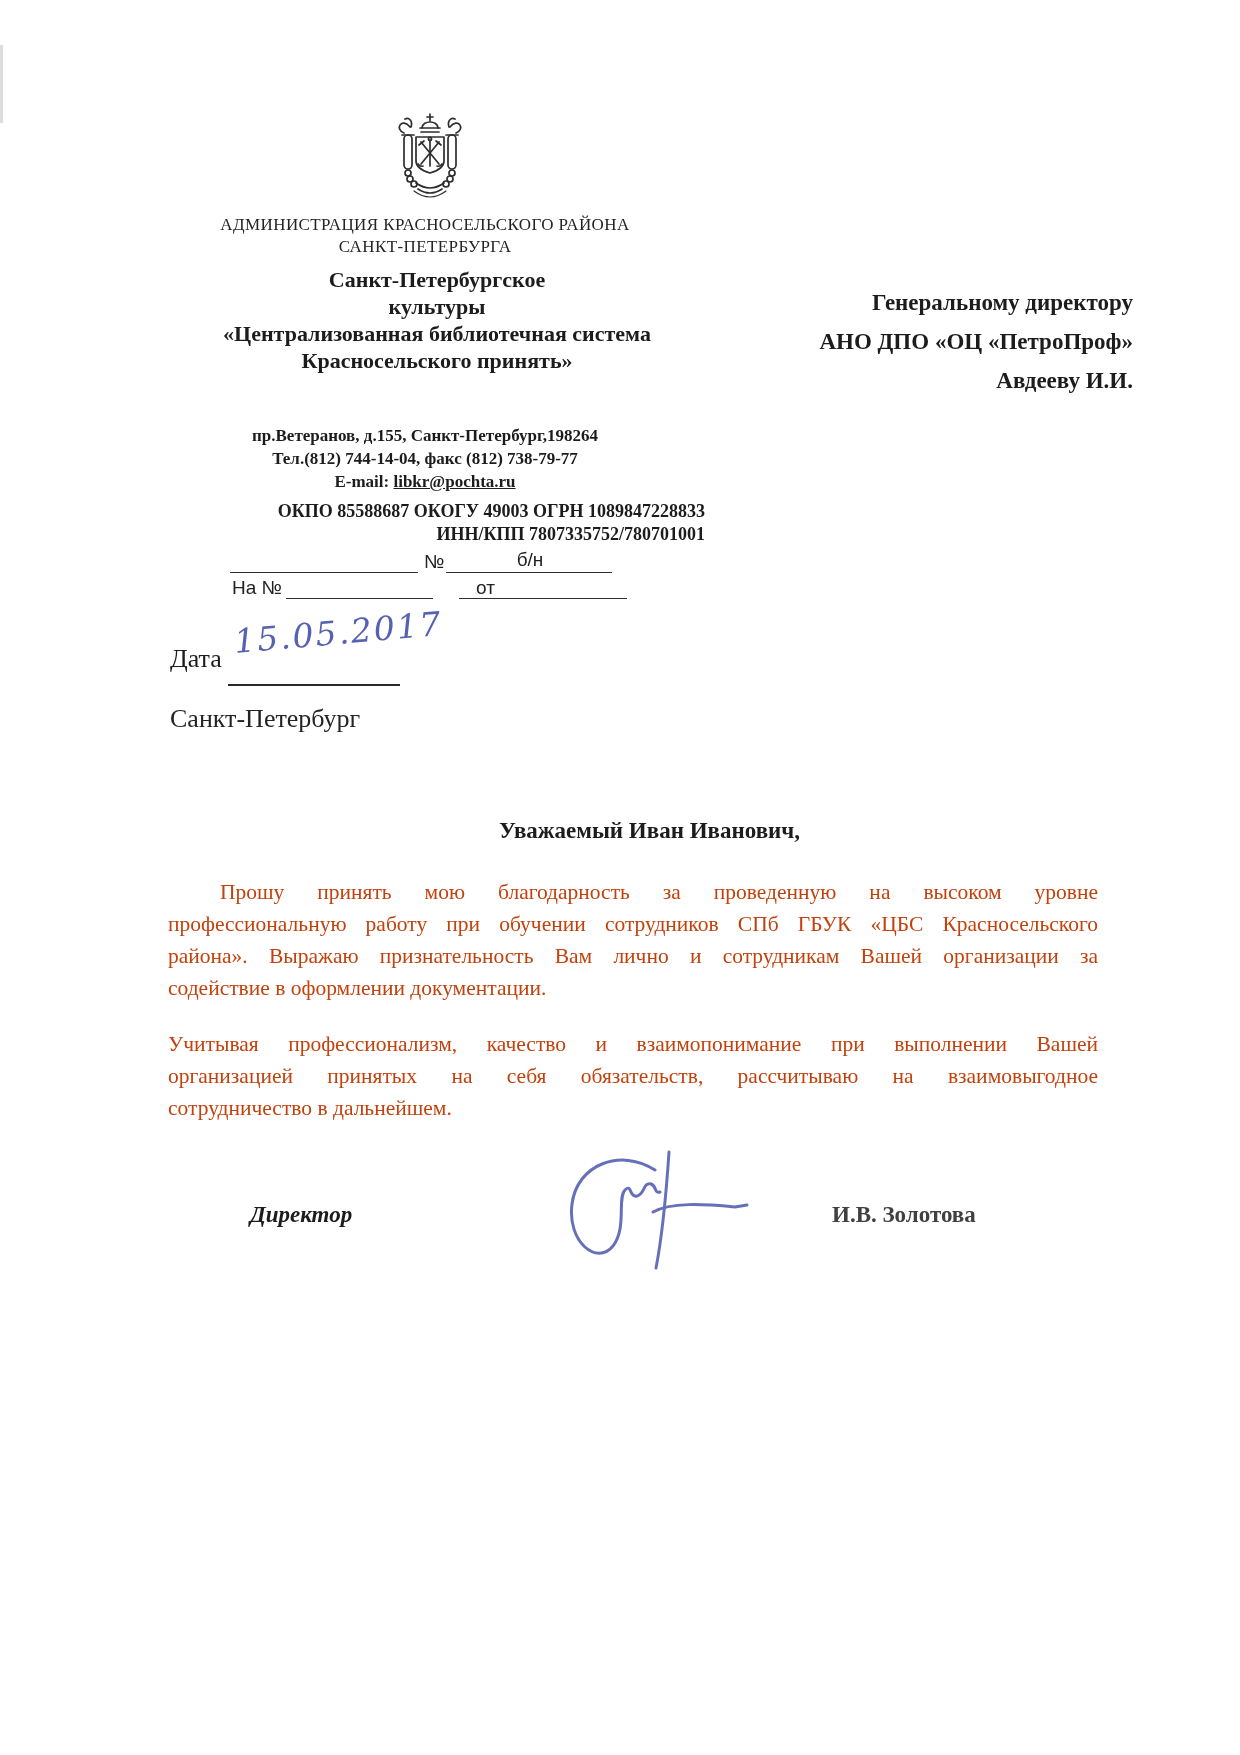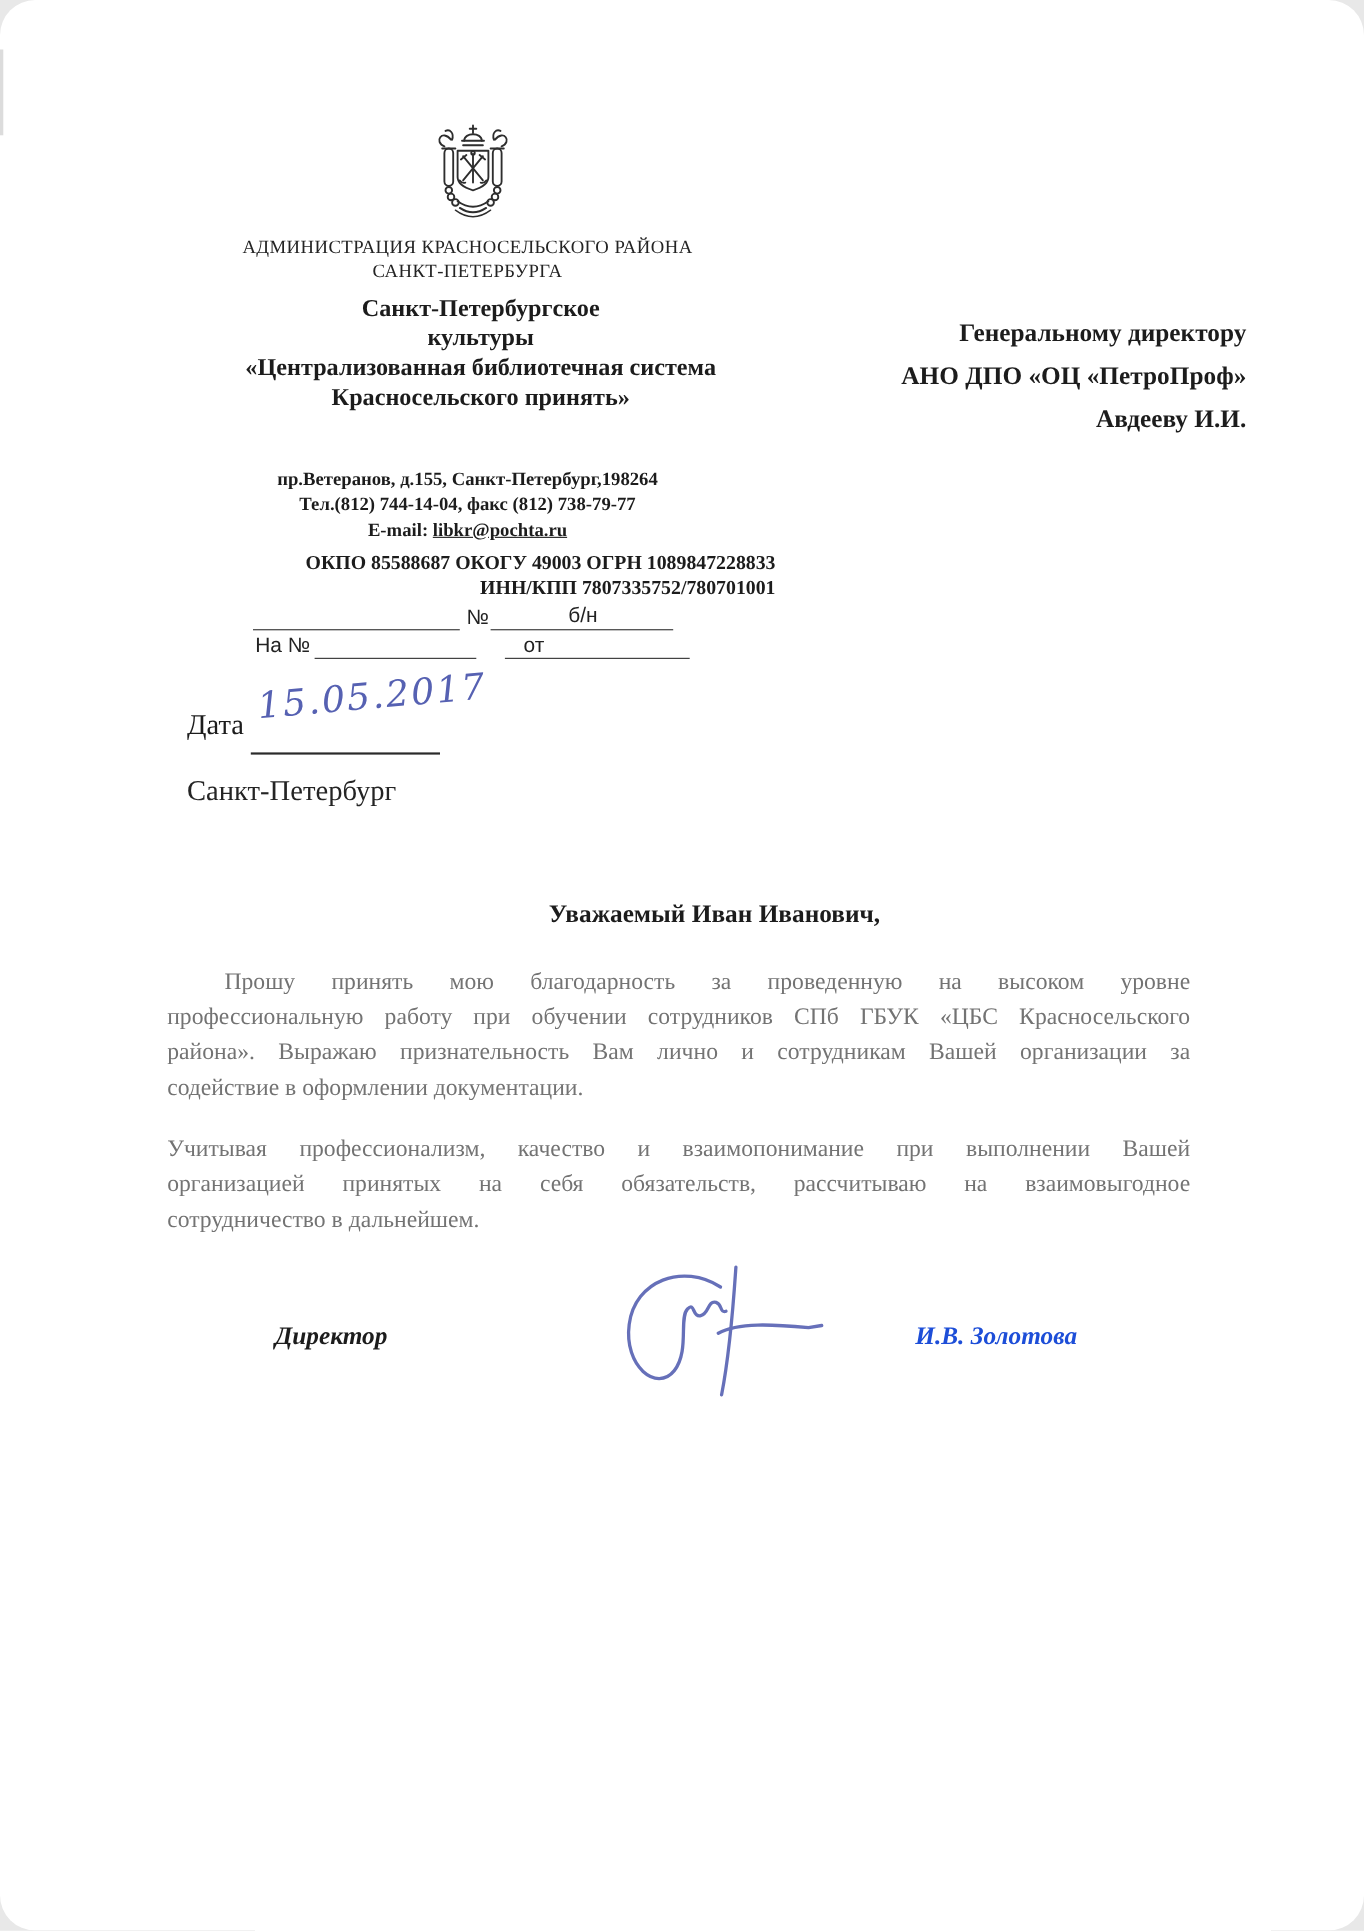--- a/index.html
+++ b/index.html
@@ -4,21 +4,20 @@
 <style>
   html,body { margin:0; padding:0; background:#e8e8e8; }
   .page {
     position:relative;
     width:1240px; height:1755px;
     margin:0 auto;
     background:#ffffff;
     font-family:"Liberation Serif", serif;
     color:#1f1f1f;
     overflow:hidden;
-    border-radius:32px;
   }
   .abs { position:absolute; }
 
   
   .edge-artifact { left:0; top:45px; width:3px; height:78px; background:#dcdcdc; }
 
   
   .emblem { left:386px; top:110px; width:88px; height:92px; }
 
   
@@ -45,29 +44,29 @@
   .date-label { left:170px; top:644px; font-size:26px; color:#1c1c1c; }
   .date-underline { left:228px; top:656px; width:172px; height:28px; border-bottom:2px solid #2a2a2a; }
   .handwriting { left:236px; top:622px; font-size:33px; font-style:italic;
     letter-spacing:2px; transform:rotate(-5deg); transform-origin:left bottom;
     font-family:"DejaVu Serif", serif; }
   .city { left:170px; top:704px; font-size:26px; color:#242424; }
 
   
   .salutation { left:157px; top:818px; width:930px; padding-left:55px; box-sizing:border-box;
     text-align:center; font-weight:bold; font-size:23px; color:#1c1c1c; }
-  .para { left:152px; width:930px; font-size:21.5px; line-height:32px; color:#737373; }
+  .para { left:168px; width:930px; font-size:21.5px; line-height:32px; color:#c2410c; }
   .para-1 { top:876px; } .para-2 { top:1028px; }
   .pline { text-align:justify; text-align-last:justify; }
   .pline.first { text-indent:52px; }
   .pline.last { text-align-last:left; }
 
   
   .sig-title { left:250px; top:1202px; font-weight:bold; font-style:italic; font-size:23px; color:#1c1c1c; }
-  .sig-name  { left:832px; top:1202px; font-weight:bold; font-style:italic; font-size:23px; color:#1d4ed8; }
+  .sig-name  { left:832px; top:1202px; font-weight:bold; font-size:23px; color:#404040; }
   .sig-svg { left:553px; top:1146px; width:208px; height:132px; }
 </style>
 </head>
 <body>
 
 <div class="page">
 
   <div class="abs edge-artifact"></div>
 
   <svg class="abs emblem" viewBox="0 0 88 90">

